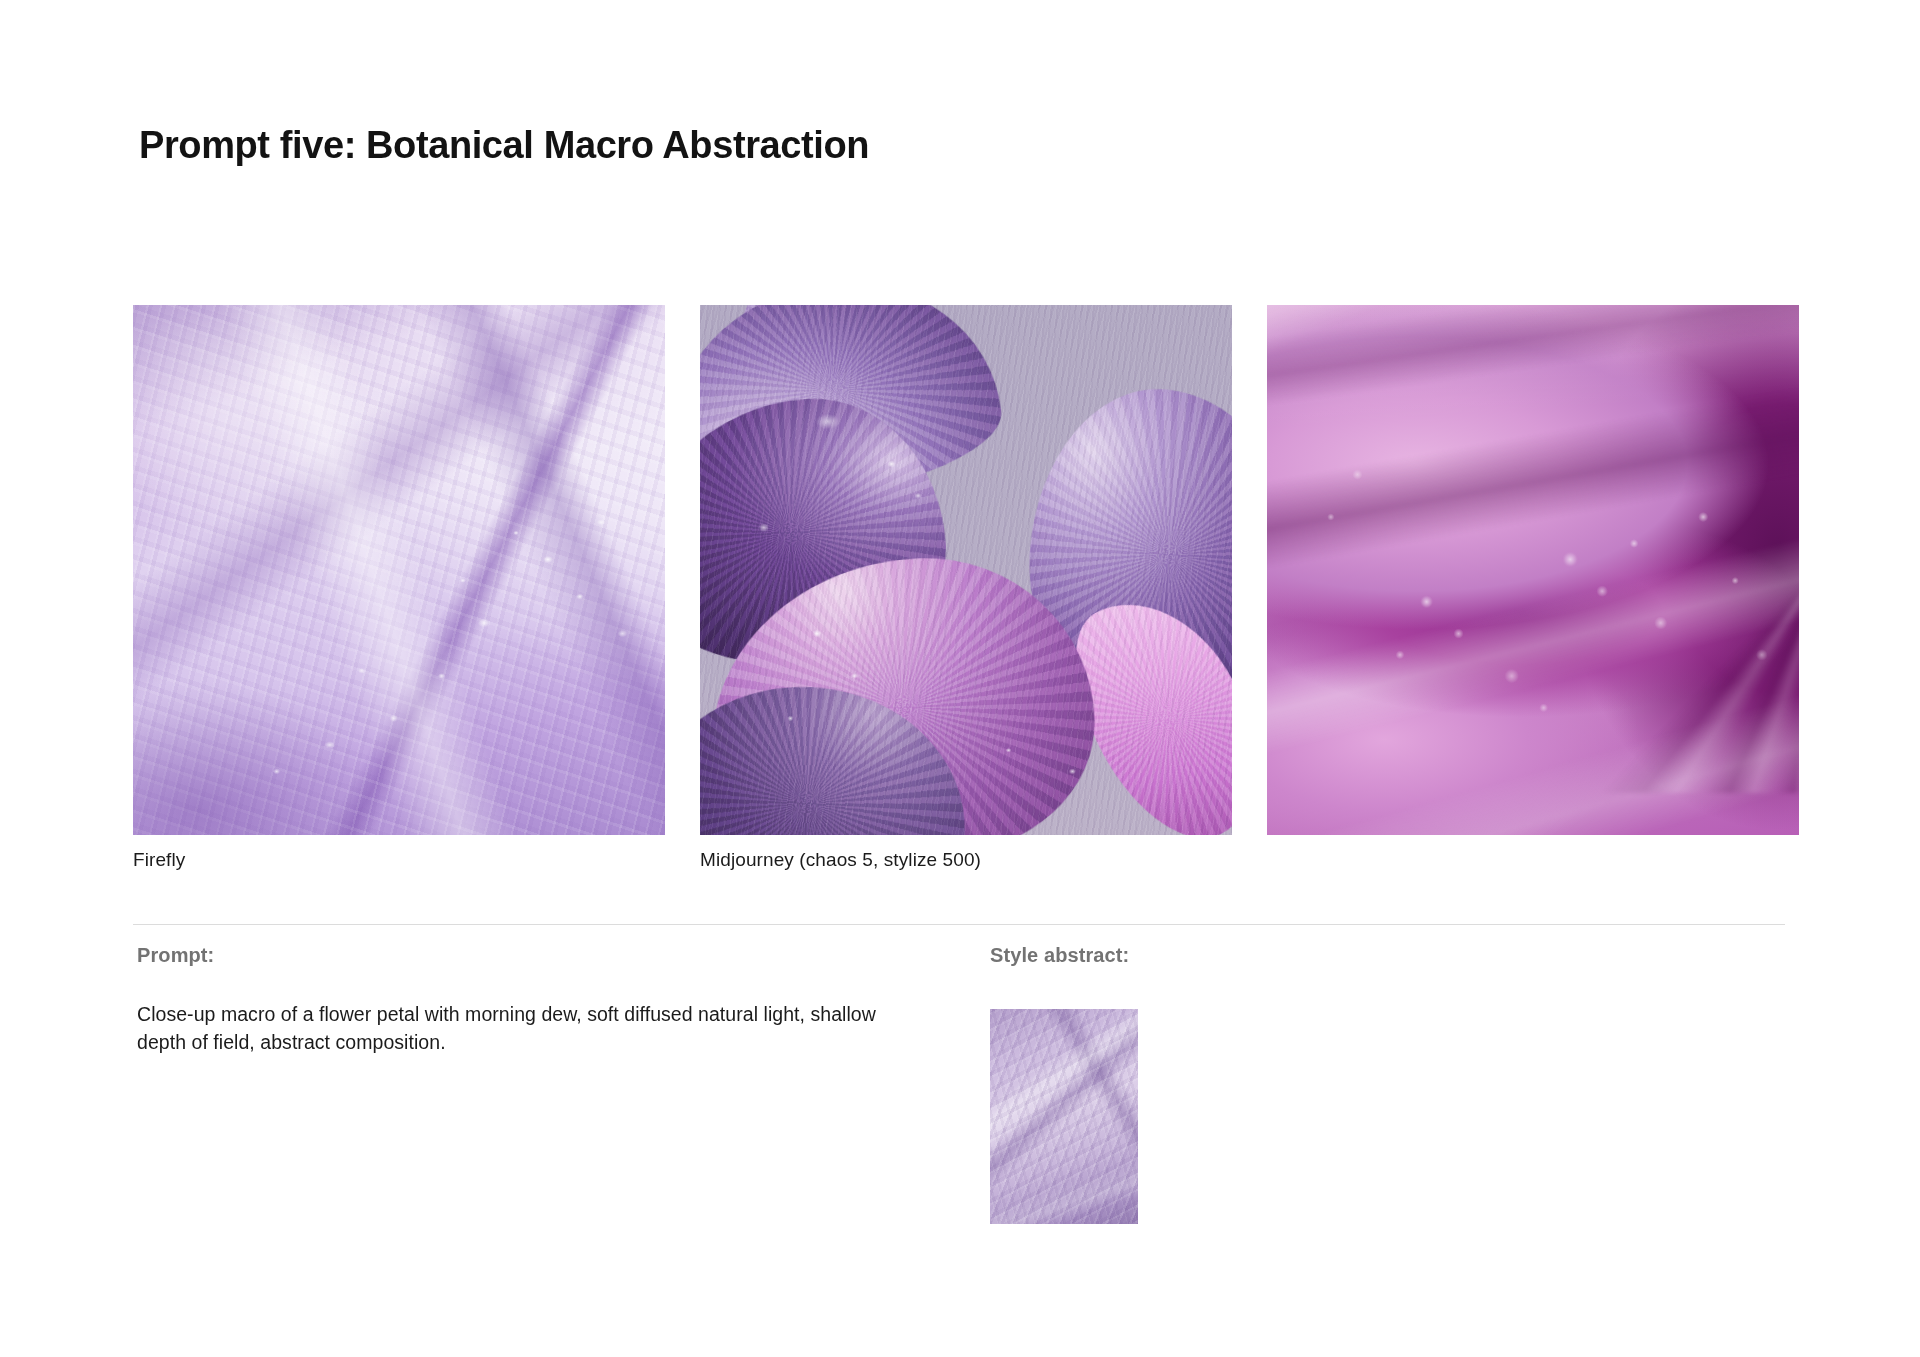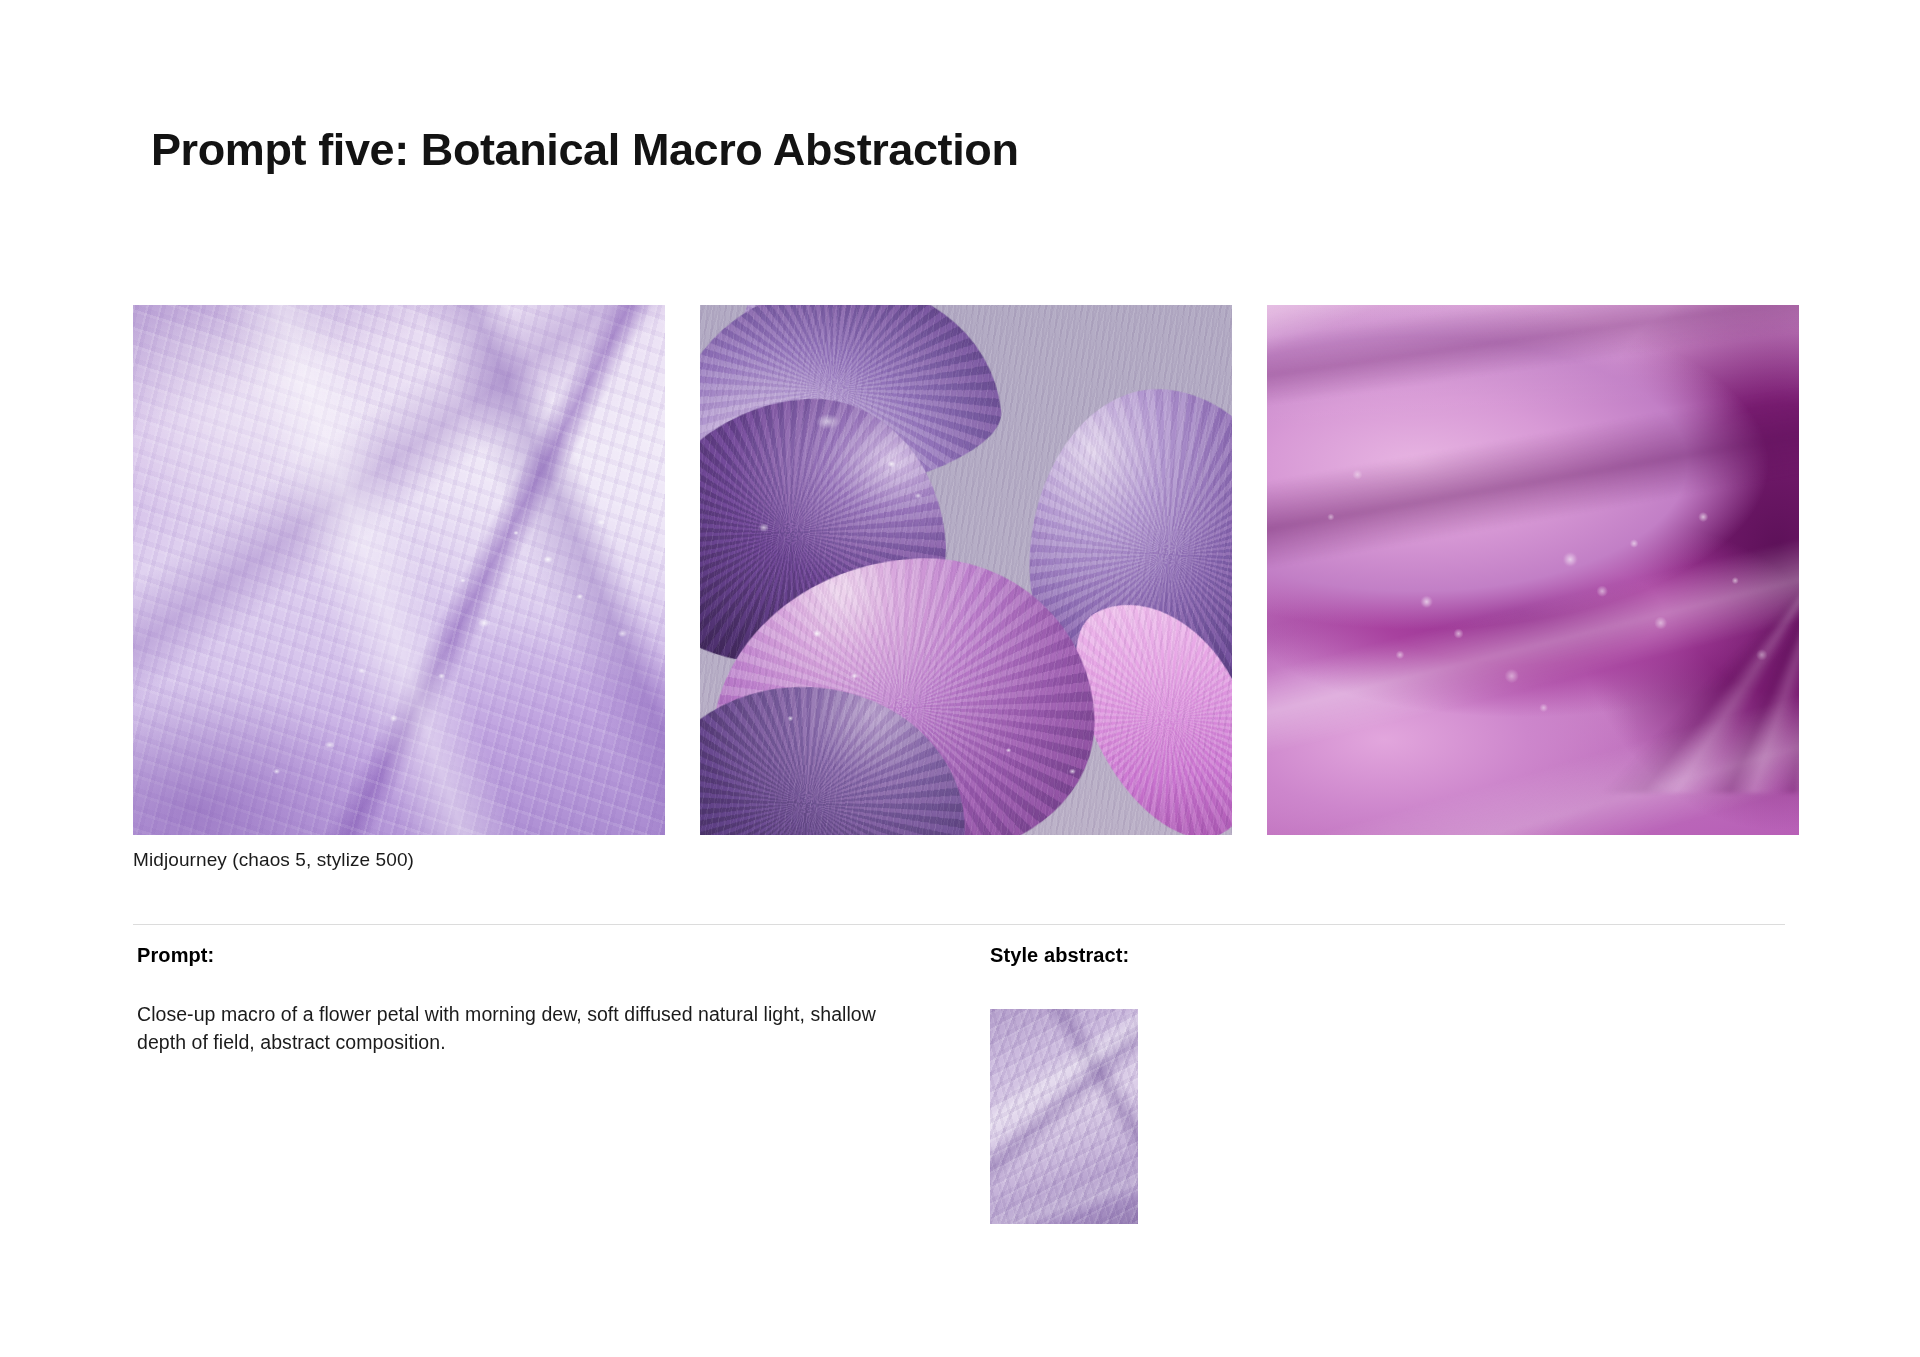--- a/index.html
+++ b/index.html
@@ -20,26 +20,25 @@
     position: absolute;
     inset: 0;
     background: #ffffff;
   }
 
   
   .page-title {
     position: absolute;
     left: 139px;
     top: 124px;
-    font-size: 45px;
+    font-size: 38px;
     font-weight: 700;
     letter-spacing: -0.4px;
     color: #131313;
     white-space: nowrap;
-    margin-left: 12px;
   }
 
   
   .gallery {
     position: absolute;
     left: 133px;
     top: 305px;
     width: 1670px;
     height: 530px;
     display: flex;
@@ -92,21 +91,21 @@
   }
   .style-block {
     position: absolute;
     left: 990px;
     top: 944px;
     width: 360px;
   }
   .block-label {
     font-size: 20px;
     font-weight: 700;
-    color: #000000;
+    color: #737373;
     letter-spacing: 0.1px;
   }
   .prompt-text {
     margin-top: 34px;
     font-size: 19.5px;
     line-height: 1.42;
     color: #1b1b1b;
     letter-spacing: 0.05px;
     max-width: 770px;
   }
@@ -393,20 +392,21 @@
           <div class="leo-rays"></div>
           <div class="leo-streaks"></div>
           <div class="leo-dew"></div>
         </div>
       </div>
     </div>
 
   </div>
 
   <div class="caption-row">
+    <div class="caption">Firefly</div>
     <div class="caption">Midjourney (chaos 5, stylize 500)</div>
   </div>
 
   <div class="divider"></div>
 
   <div class="prompt-block">
     <div class="block-label">Prompt:</div>
     <div class="prompt-text">Close-up macro of a flower petal with morning dew, soft diffused natural light, shallow depth of field, abstract composition.</div>
   </div>
 

